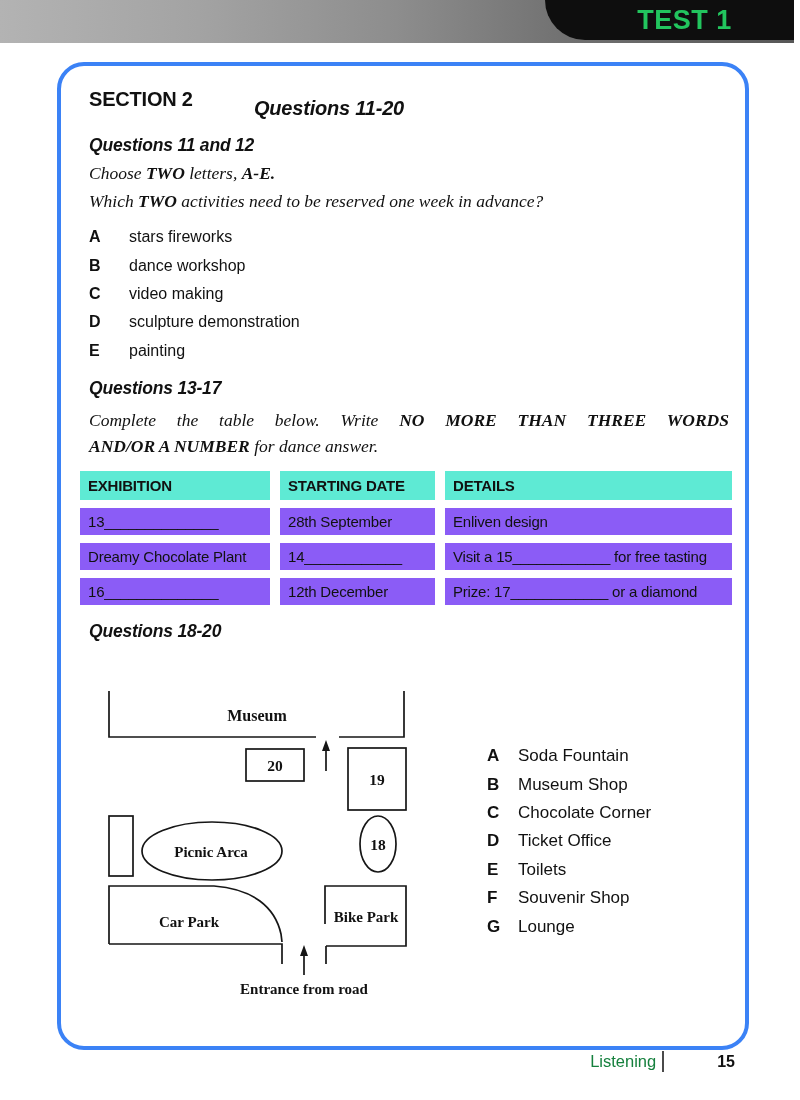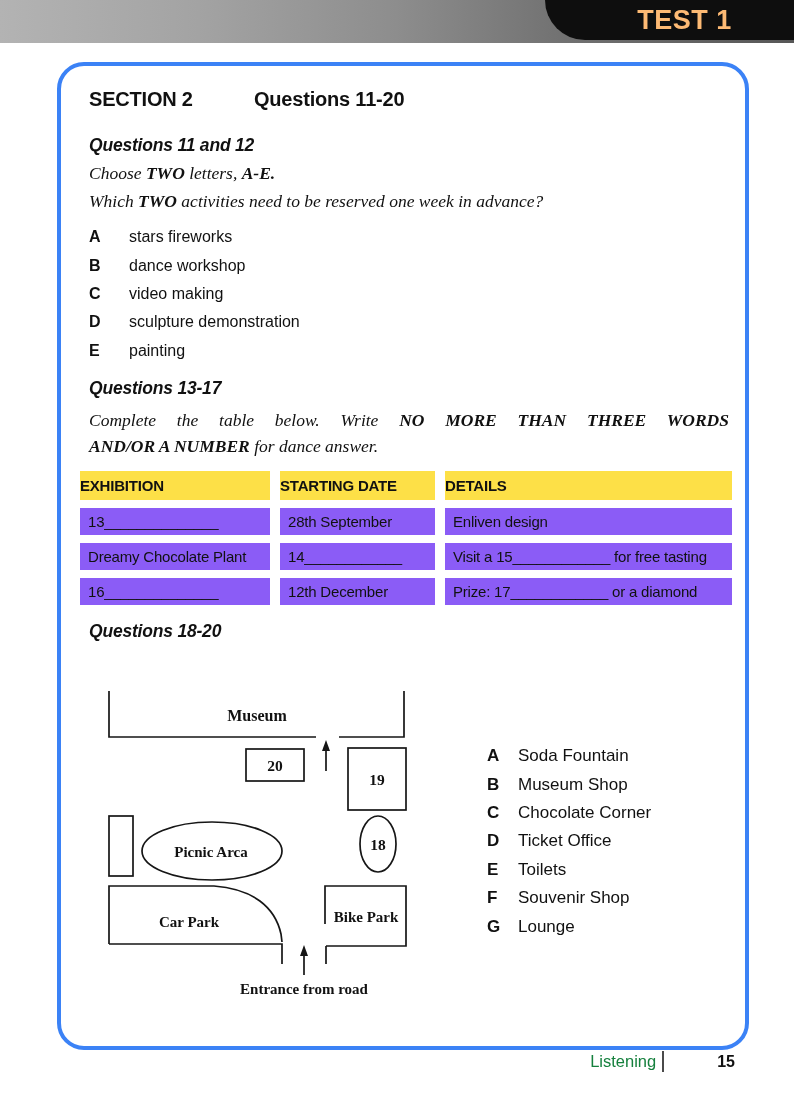--- a/index.html
+++ b/index.html
@@ -4,47 +4,47 @@
 <style>
   html,body{margin:0;padding:0;}
   #page{position:relative;width:800px;height:1100px;background:#ffffff;overflow:hidden;
         font-family:"Liberation Sans",sans-serif;color:#111;}
 
   
   .band{position:absolute;left:0;top:0;width:794px;height:43px;
         background:linear-gradient(to right,#b3b3b3 0%,#a3a3a3 25%,#8d8d8d 50%,#707070 72%,#575757 100%);}
   .swoosh{position:absolute;left:545px;top:0;width:249px;height:40px;background:#0e0e0e;
           border-bottom-left-radius:52px;display:flex;align-items:center;justify-content:center;}
-  .swoosh span{color:#fdba74;font-weight:bold;font-size:27px;letter-spacing:0.5px;padding-left:30px;}
+  .swoosh span{color:#22c55e;font-weight:bold;font-size:27px;letter-spacing:0.5px;padding-left:30px;}
 
   
   .main-box{position:absolute;left:57px;top:62px;width:684px;height:980px;
             border:4px solid #3b82f6;border-radius:27px;background:#fff;}
 
   .abs{position:absolute;}
 
   .section-row{top:22px;left:28px;font-size:20px;font-weight:bold;letter-spacing:-0.2px;}
-  .section-row .range{position:absolute;left:165px;top:0;white-space:nowrap;}
+  .section-row .range{position:absolute;left:165px;top:9px;white-space:nowrap;font-style:italic;}
 
   .q-title{left:28px;font-size:17.5px;font-weight:bold;font-style:italic;letter-spacing:-0.2px;}
 
   .serif-it{left:28px;font-family:"Liberation Serif",serif;font-style:italic;font-size:17.5px;white-space:nowrap;}
   .seg-b{font-weight:bold;}
 
   .options{left:28px;top:157px;}
   .opt-row{height:28.4px;display:flex;align-items:center;font-size:16px;}
   .opt-row .letter{width:40px;font-weight:bold;}
 
   .instr-block{left:28px;top:341px;width:640px;font-family:"Liberation Serif",serif;
                font-style:italic;font-size:17.5px;line-height:26px;white-space:normal;}
   .instr-block .just{text-align:justify;text-align-last:justify;}
 
   
   .ex-table{left:19px;top:405px;display:grid;grid-template-columns:190px 155px 287px;gap:8px 10px;}
-  .ex-table .th{background:#fde047;height:29px;display:flex;align-items:center;
+  .ex-table .th{background:#5eead4;height:29px;display:flex;align-items:center;padding-left:8px;
                 font-weight:bold;font-size:15px;letter-spacing:-0.2px;box-sizing:border-box;}
   .ex-table .td{background:#8b5cf6;height:27px;display:flex;align-items:center;padding-left:8px;
                 font-size:15px;letter-spacing:-0.2px;box-sizing:border-box;white-space:nowrap;overflow:hidden;}
 
   
   .map-svg{left:0;top:608px;}
   .map-svg text{font-family:"Liberation Serif",serif;font-weight:bold;fill:#111;}
   .legend{left:426px;top:676px;}
   .legend-row{height:28.4px;display:flex;align-items:center;font-size:17px;}
   .legend-row .letter{width:31px;font-weight:bold;}

